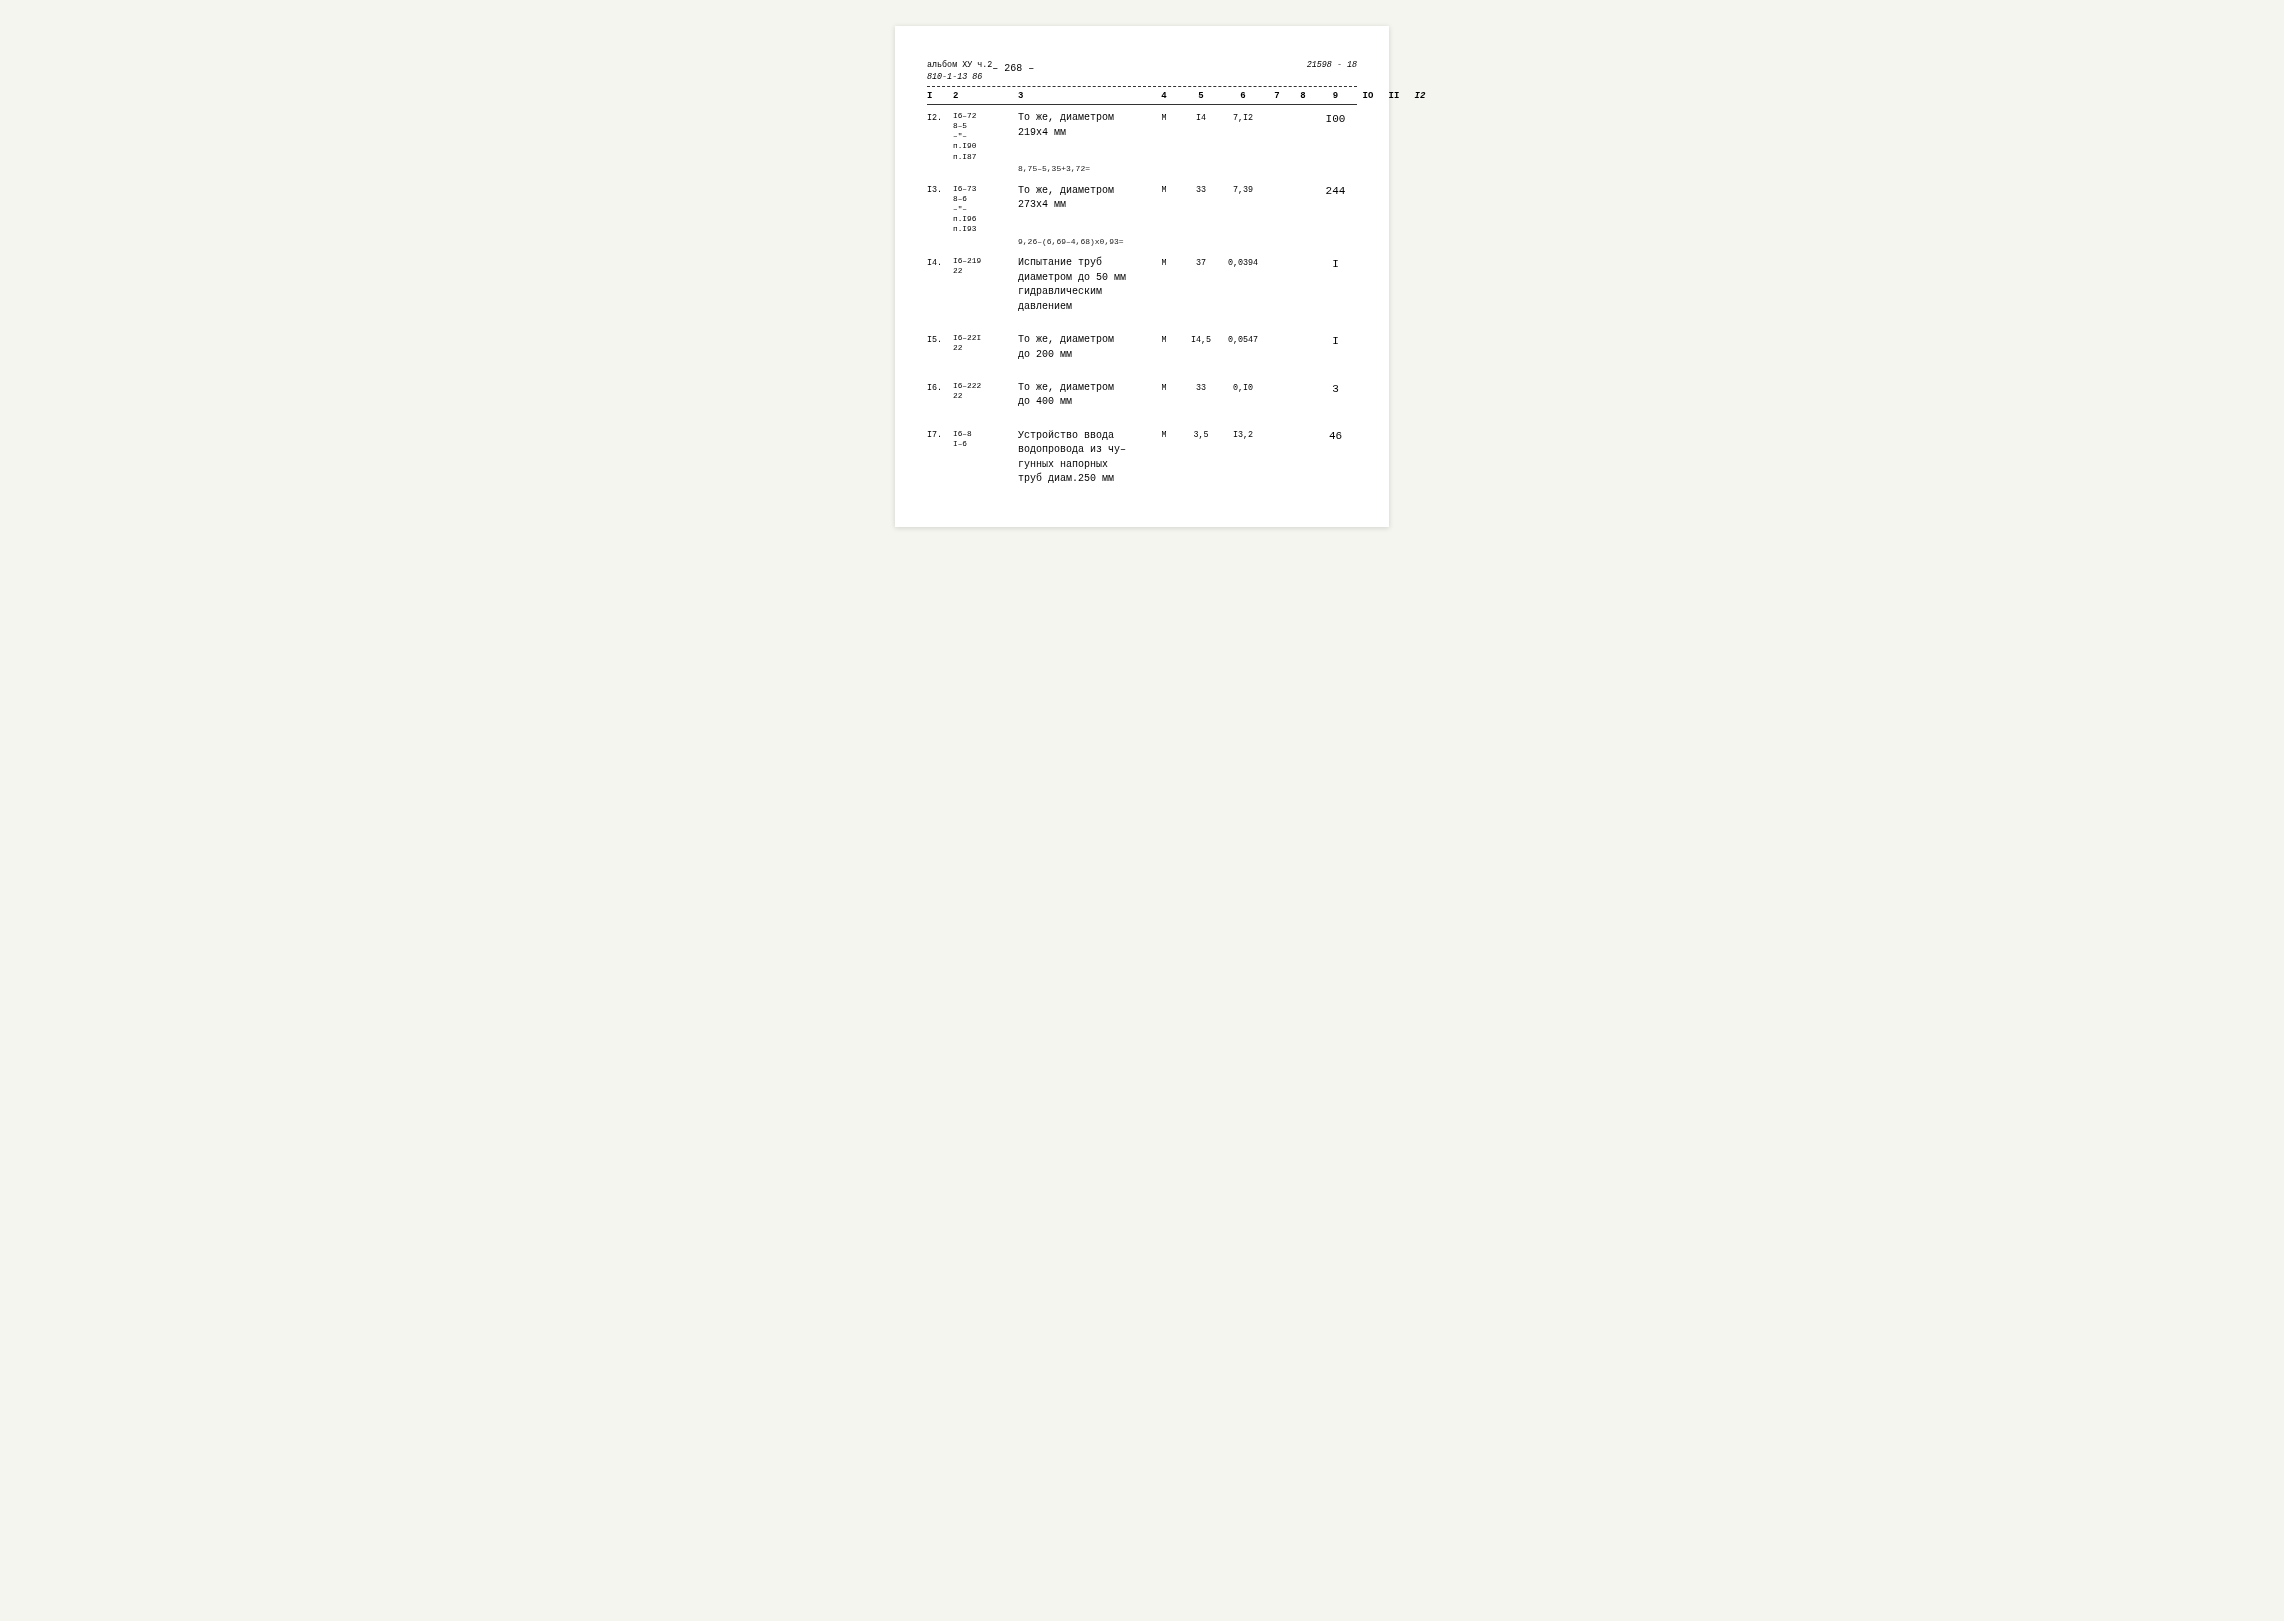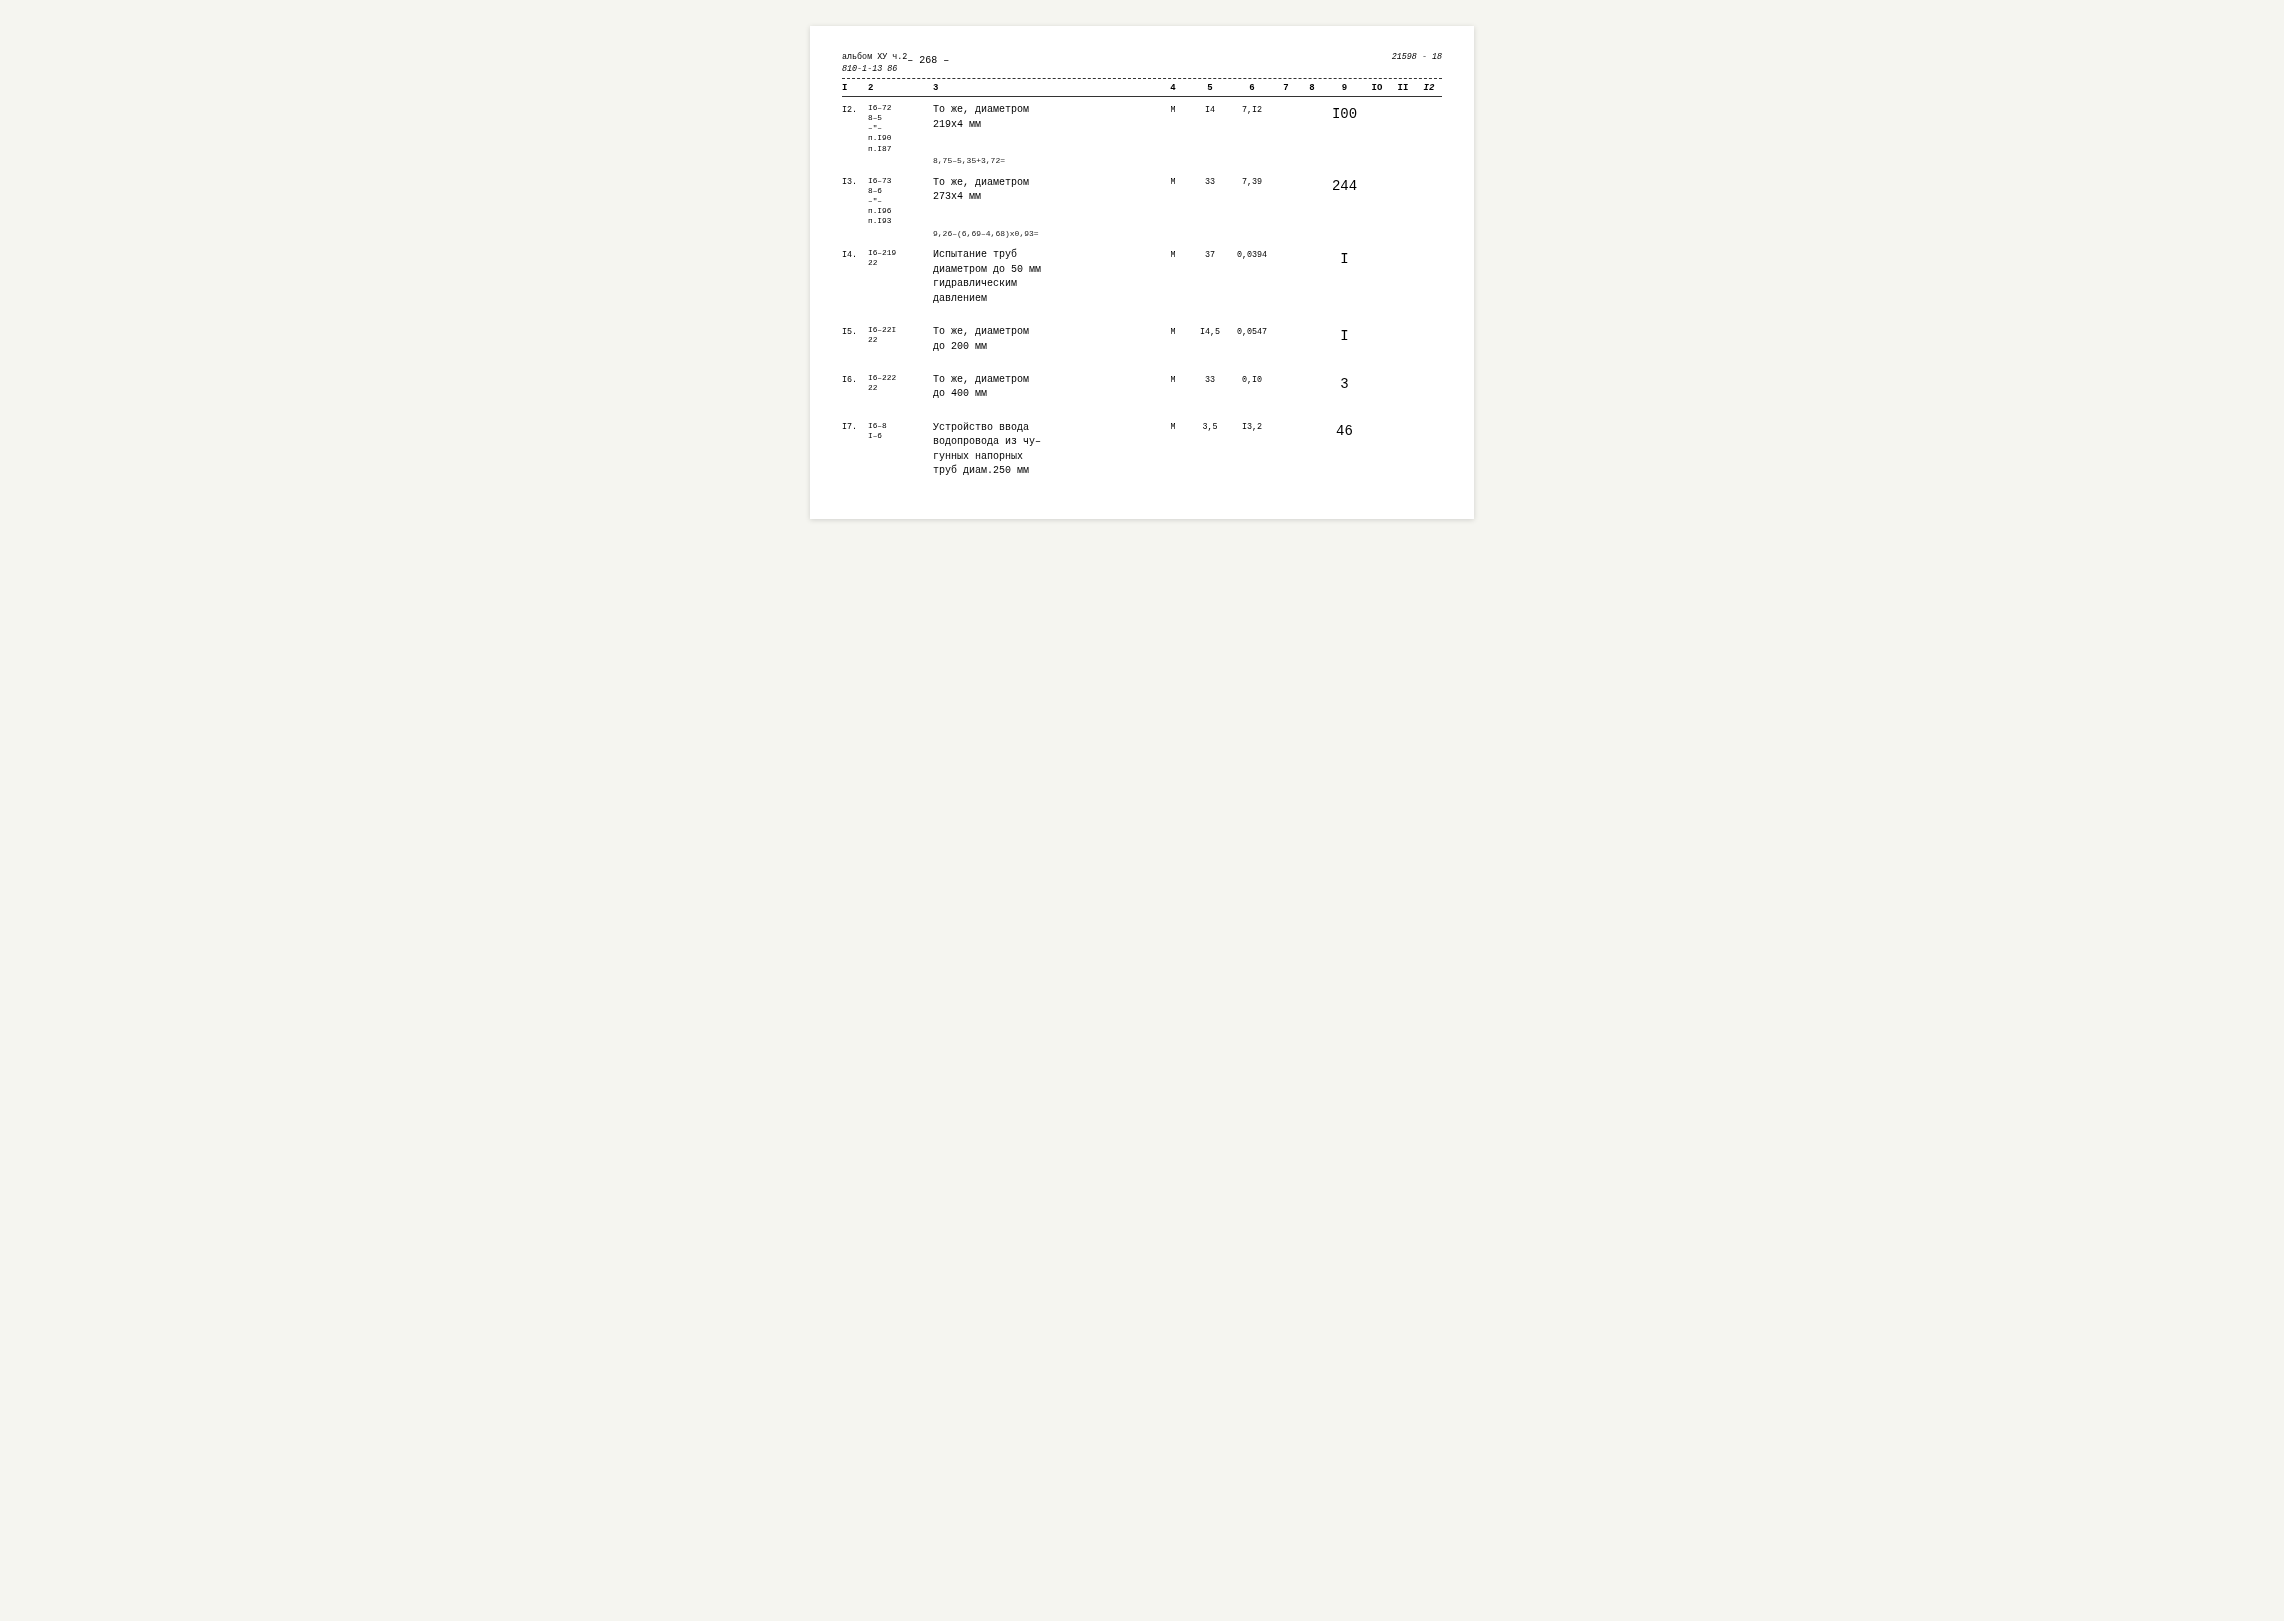--- a/index.html
+++ b/index.html
@@ -13,23 +13,23 @@
       font-family: 'Courier New', Courier, monospace;
       display: flex;
       justify-content: center;
       align-items: flex-start;
       padding: 26px 13px;
       min-height: 100vh;
     }
 
     .page {
       background: #ffffff;
-      width: 664px;
+      width: 494px;
       min-height: 415px;
-      padding: 26px 32px 39px 32px;
+      padding: 34px 32px 39px 32px;
       position: relative;
       box-shadow: 0 1.3px 5.2px rgba(0,0,0,0.15);
     }
 
     .header-area {
       display: flex;
       justify-content: space-between;
       align-items: flex-start;
       margin-bottom: 1.3px;
     }
@@ -163,21 +163,21 @@
       min-width: 26px;
       text-align: center;
       font-size: 8.4px;
       padding-top: 0.6px;
     }
 
     .row-col9 {
       width: 39px;
       min-width: 39px;
       text-align: center;
-      font-size: 14px;
+      font-size: 11px;
       padding-top: 0.6px;
     }
 
     .row-col10 {
       width: 26px;
       min-width: 26px;
       text-align: center;
       font-size: 8.4px;
       padding-top: 0.6px;
     }

